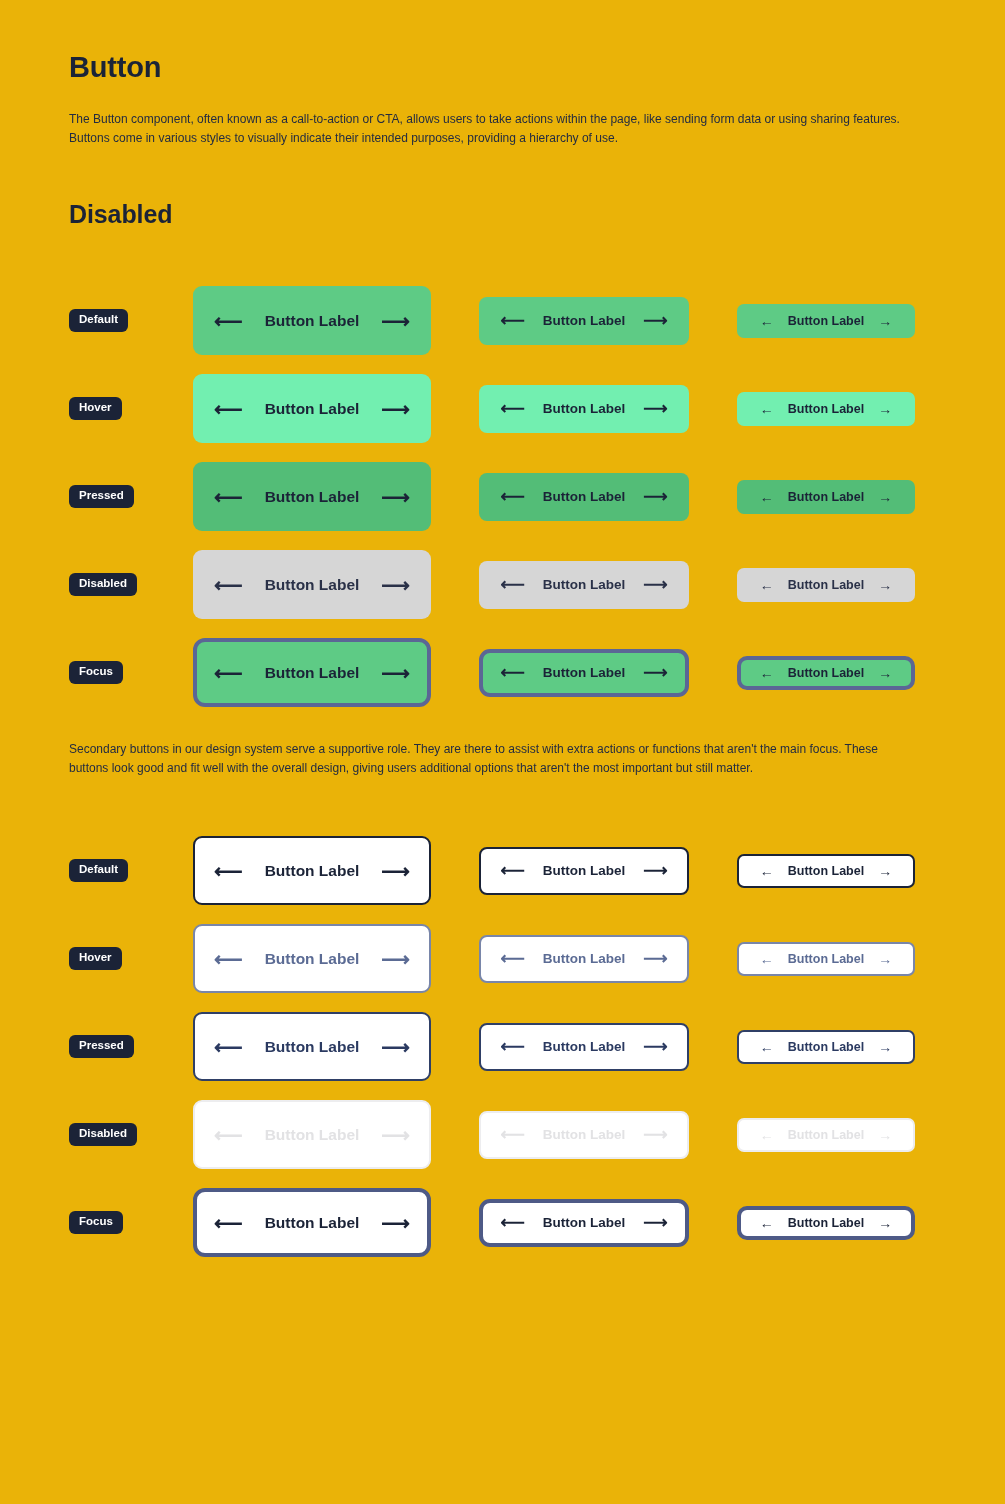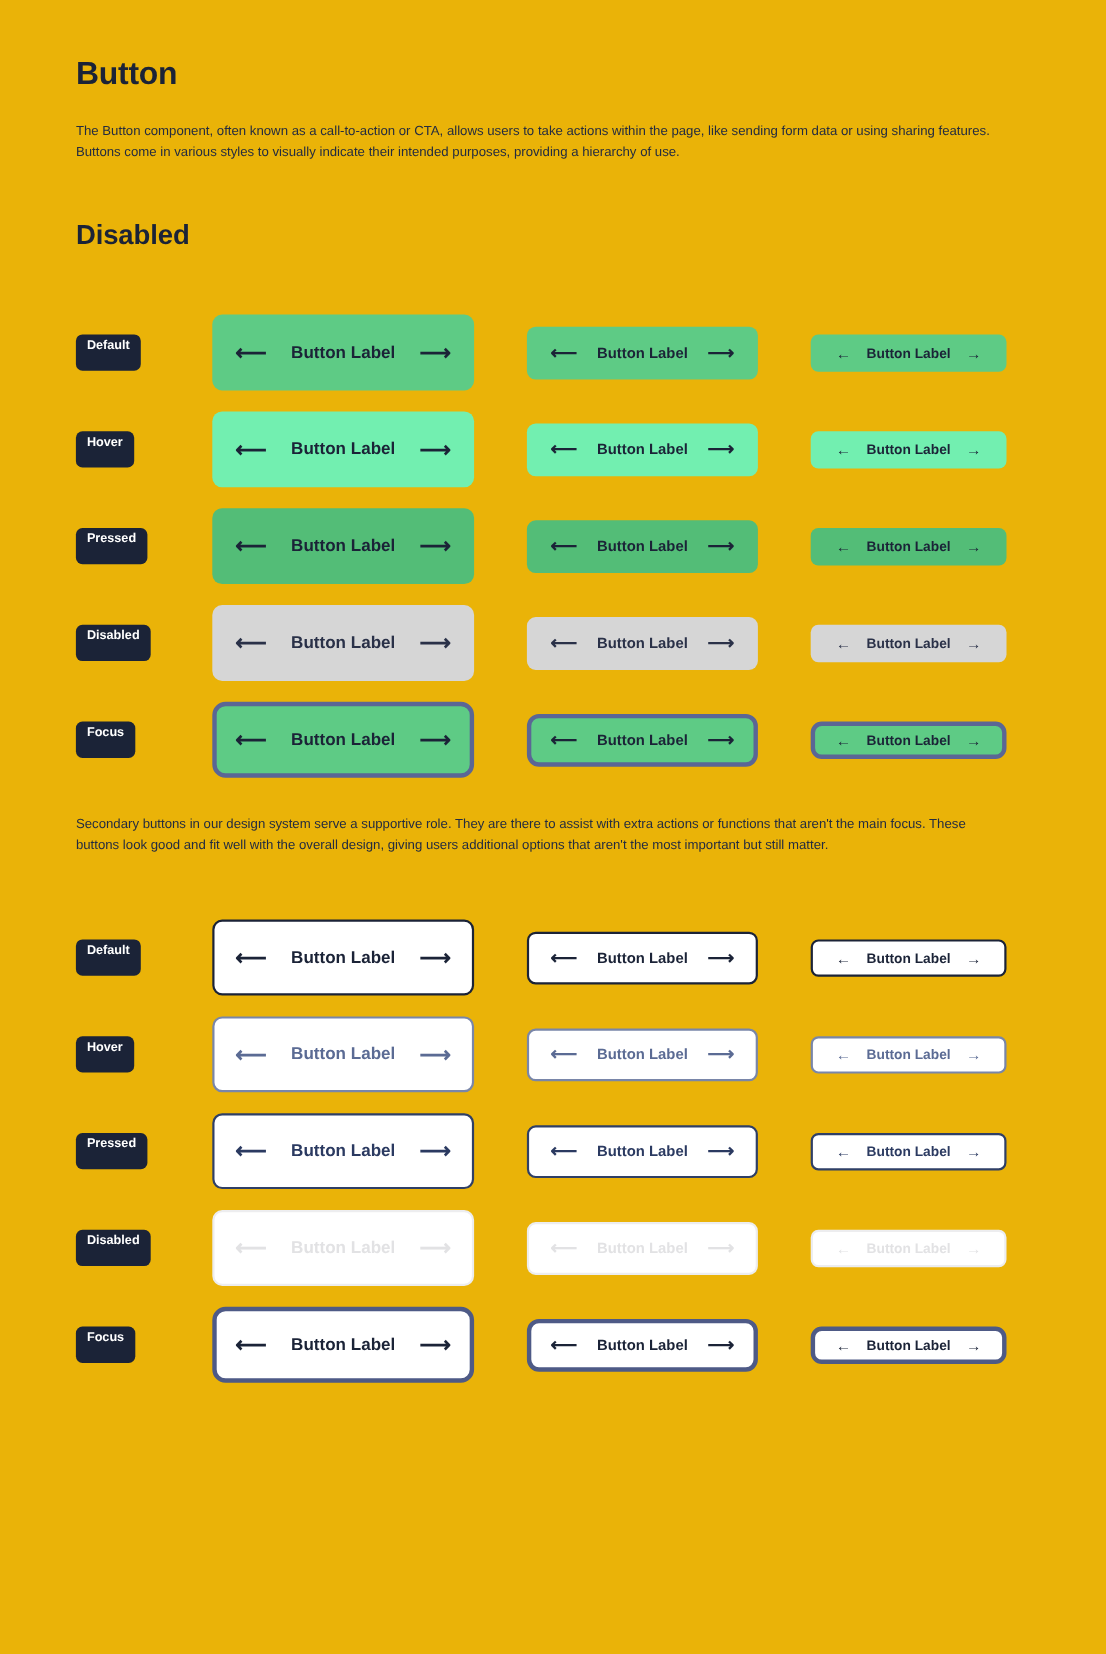--- a/index.html
+++ b/index.html
@@ -58,21 +58,21 @@
   }
 
   .state-pill {
     position: absolute;
     left: 0;
     background: #1b2337;
     color: #ffffff;
     font-size: 11.5px;
     font-weight: bold;
     border-radius: 6px;
-    padding: 5px 10px 16px;
+    padding: 5px 10px 6px;
     line-height: 1;
     white-space: nowrap;
   }
 
   .col-lg { position: absolute; left: 124px; }
   .col-md { position: absolute; left: 410px; }
   .col-sm { position: absolute; left: 668px; }
 
   
   .btn {

